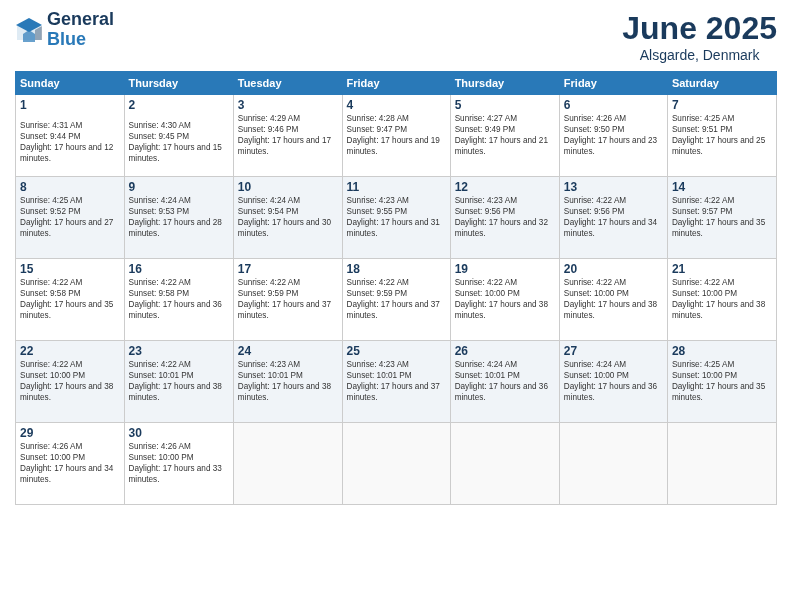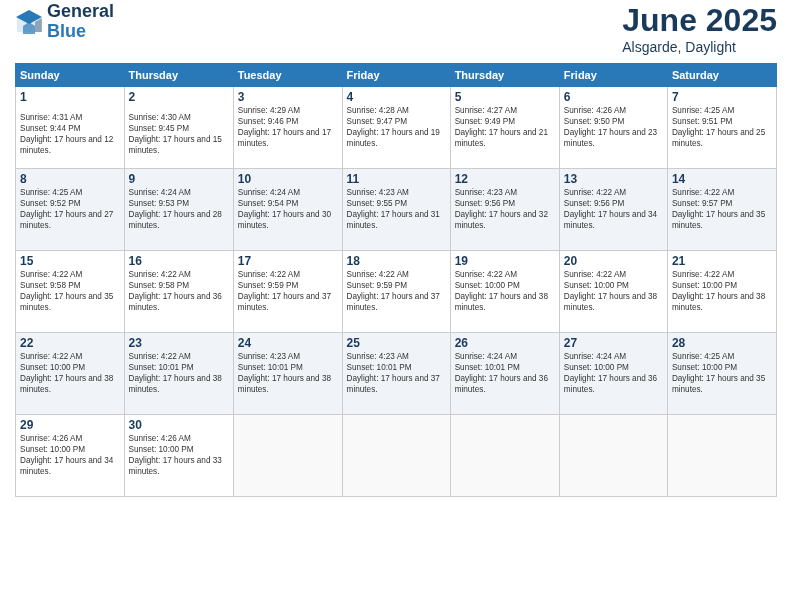--- a/index.html
+++ b/index.html
@@ -6,21 +6,21 @@
     body {
       width: 792px;
       height: 612px;
       font-family: Arial, Helvetica, sans-serif;
       background: #fff;
       overflow: hidden;
     }
     .page {
       width: 792px;
       height: 612px;
-      padding: 2px 15px;
+      padding: 10px 15px;
       position: relative;
     }
     .header {
       display: flex;
       justify-content: space-between;
       align-items: flex-start;
       margin-bottom: 8px;
     }
     .logo {
       display: flex;
@@ -33,21 +33,21 @@
       line-height: 1.1;
     }
     .logo-text .blue { color: #2979b8; }
     .logo-icon {
       width: 28px;
       height: 28px;
       margin-right: 4px;
       position: relative;
     }
     .title-block {
-      text-align: left;
+      text-align: center;
       margin-left: 13px;
     }
     .month-title {
       font-size: 32px;
       color: #1a3a5c;
       font-weight: bold;
     }
     .location {
       font-size: 14px;
       color: #1a3a5c;
@@ -106,21 +106,21 @@
         <polygon points="20,14 27,10 27,24 20,24" fill="#1a3a5c" opacity="0.4"></polygon>
         <polygon points="8,18 14,14 20,18 20,26 8,26" fill="#2979b8" opacity="0.7"></polygon>
       </svg>
       <div class="logo-text">
         <div>General</div>
         <div class="blue">Blue</div>
       </div>
     </div>
     <div class="title-block">
       <div class="month-title">June 2025</div>
-      <div class="location">Alsgarde, Daylight</div>
+      <div class="location">Alsgarde, Denmark</div>
     </div>
   </div>
 
   <table class="calendar">
     <thead>
       <tr>
         <th>Sunday</th>
         <th>Thursday</th>
         <th>Tuesday</th>
         <th>Friday</th>

